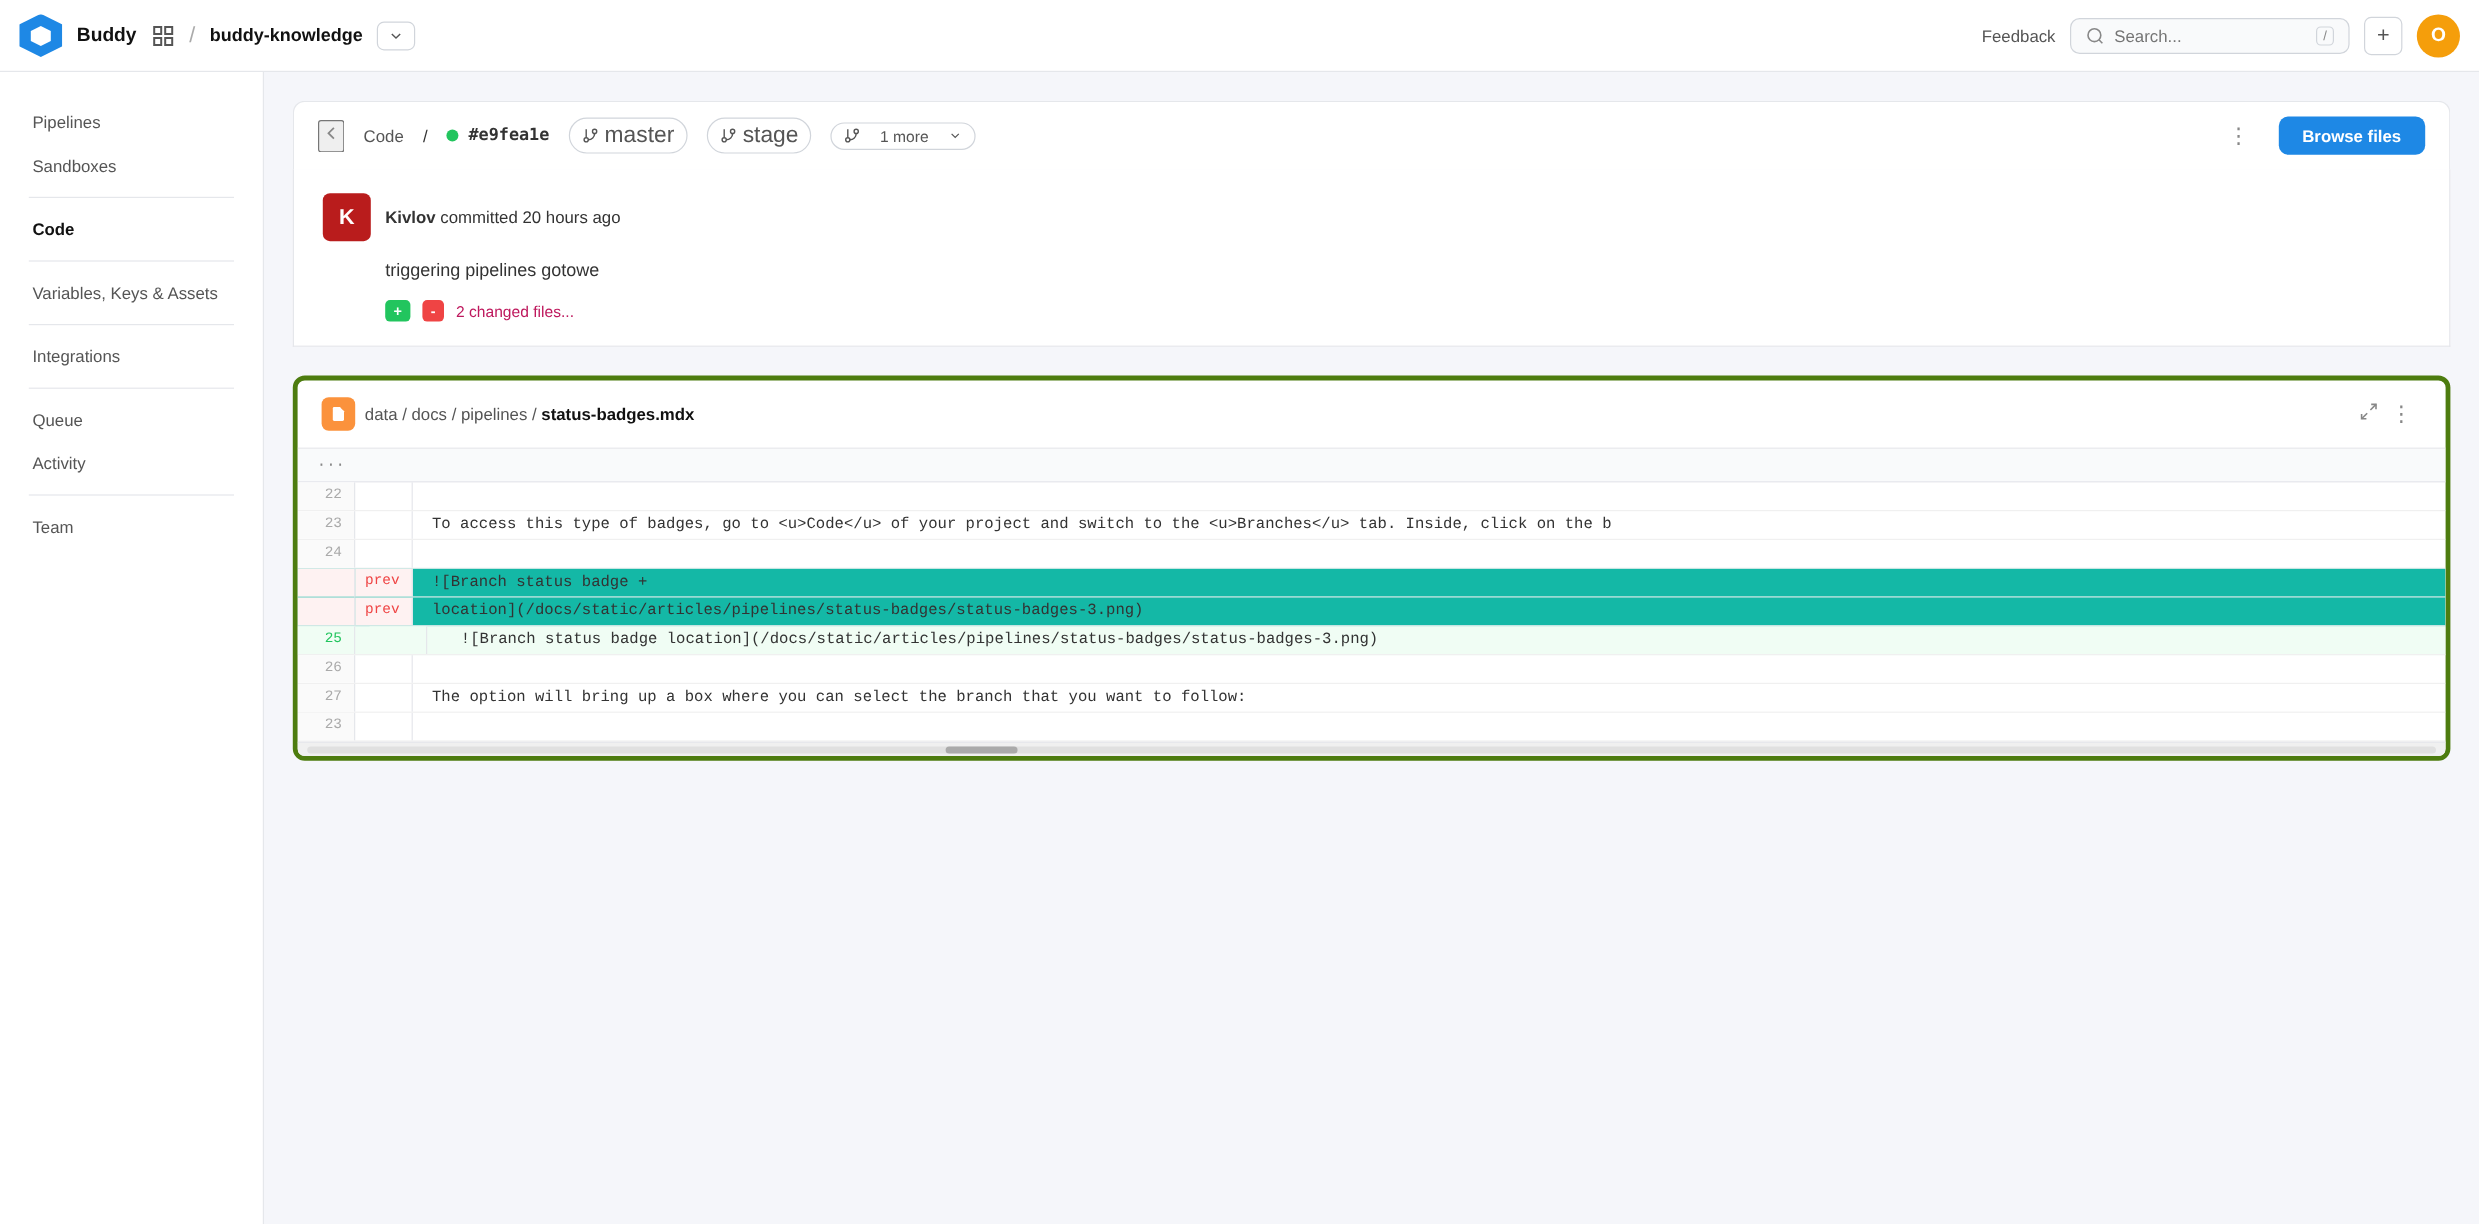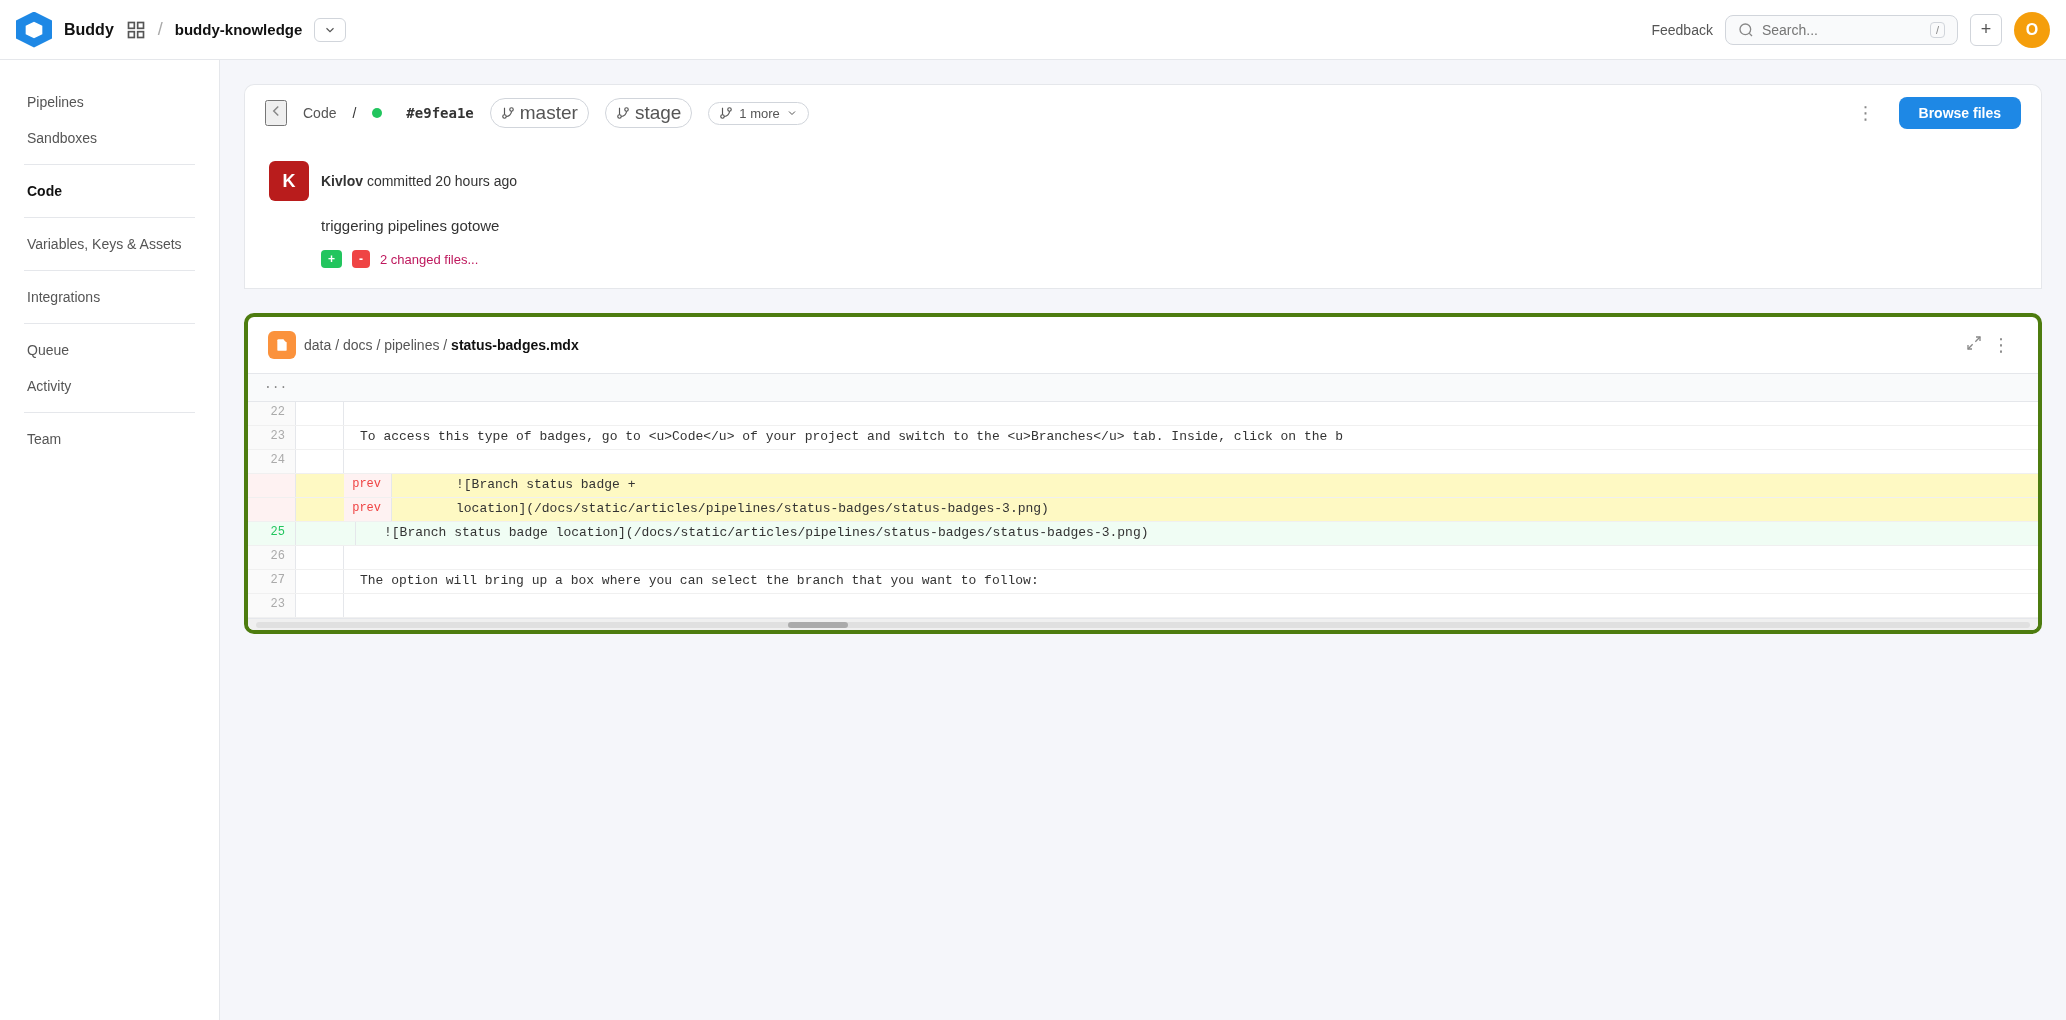--- a/index.html
+++ b/index.html
@@ -66,30 +66,30 @@
 
     
     .commit-bar {
       background: #fff; border: 1px solid #e5e7eb; border-radius: 10px 10px 0 0;
       display: flex; align-items: center; padding: 12px 20px; gap: 16px;
       border-bottom: none;
     }
     .back-btn { color: #888; cursor: pointer; font-size: 16px; }
     .breadcrumb-code { color: #555; font-weight: 500; }
     .commit-hash {
-      display: flex; align-items: center; gap: 24px; font-family: monospace; font-size: 14px; justify-content: space-between;
+      display: flex; align-items: center; gap: 8px; font-family: monospace; font-size: 14px; justify-content: space-between;
     }
     .hash-dot { width: 10px; height: 10px; border-radius: 50%; background: #22c55e; display: inline-block; }
     .hash-text { color: #333; font-weight: 600; }
     .branch-tag {
       display: flex; align-items: center; gap: 5px;
       border: 1px solid #d1d5db; border-radius: 20px; padding: 3px 10px; font-size: 19px; color: #555;
     }
     .more-tag {
-      display: flex; align-items: center; gap: 6px;
+      display: flex; align-items: center; gap: 16px;
       border: 1px solid #d1d5db; border-radius: 20px; padding: 3px 10px; font-size: 13px; color: #555; cursor: pointer;
     }
     .bar-spacer { flex: 1; }
     .three-dots { color: #888; cursor: pointer; font-size: 18px; margin-right: 8px; }
     .browse-btn {
       background: #1e88e5; color: #fff; border: none; border-radius: 8px;
       padding: 8px 20px; font-size: 14px; font-weight: 600; cursor: pointer;
     }
 
     
@@ -135,21 +135,21 @@
     .line-num {
       width: 48px; min-width: 48px; text-align: right; padding: 3px 10px 3px 0;
       color: #aaa; font-size: 12px; user-select: none; background: #fafafa; border-right: 1px solid #e5e7eb;
       flex-shrink: 0;
     }
     .line-label {
       width: 48px; min-width: 48px; text-align: right; padding: 3px 10px 3px 0;
       font-size: 12px; user-select: none; flex-shrink: 0; border-right: 1px solid #e5e7eb;
     }
     .line-content { padding: 3px 16px; white-space: pre; flex: 1; }
-    .diff-removed { background: #fef9c3; gap: 48px; }
+    .diff-removed { background: #14b8a6; }
     .diff-removed .line-num { background: #fef2f2; color: #ef4444; }
     .diff-removed .line-label { color: #ef4444; background: #fef2f2; }
     .diff-added { background: #f0fdf4; gap: 12px; }
     .diff-added .line-num { background: #f0fdf4; color: #22c55e; }
     .diff-added .line-label { color: #22c55e; background: #f0fdf4; }
     .diff-normal .line-num { color: #aaa; }
     .diff-normal .line-label { color: #aaa; }
 
     .scrollbar-area {
       height: 12px; background: #f0f0f0; border-top: 1px solid #e5e7eb;

